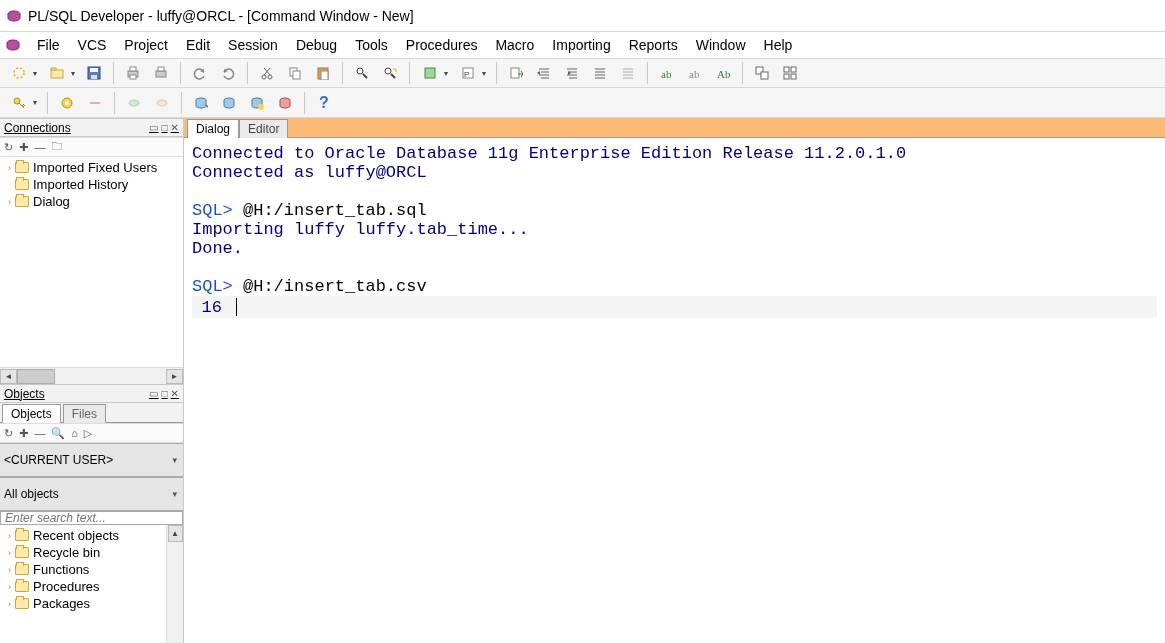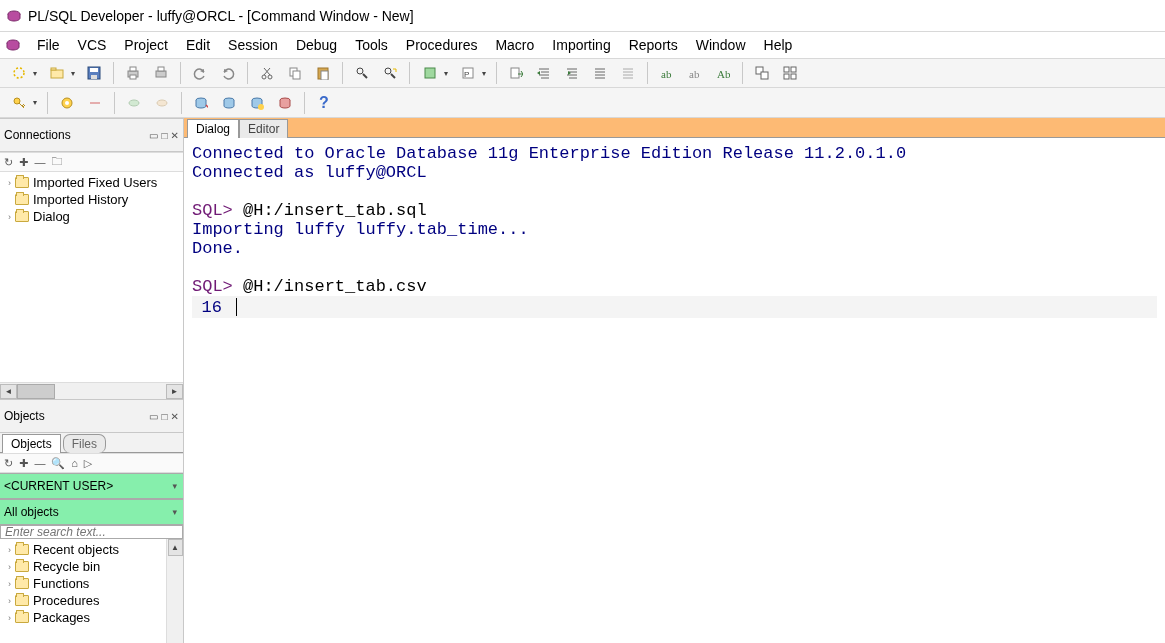--- a/index.html
+++ b/index.html
@@ -78,23 +78,24 @@
     flex-direction: column;
     border-right: 1px solid #c8c8c8;
     background: #fff;
   }
   .panel-header {
     display: flex;
     align-items: center;
     background: #f2f2f2;
     border-bottom: 1px solid #c8c8c8;
     border-top: 1px solid #c8c8c8;
-    height: 34px;
+    height: 19px;
     padding: 0 4px;
     font-size: 12px;
+    text-decoration: underline;
   }
   .panel-header .title { flex: 1; }
   .panel-header .ctl { margin-left: 3px; color:#555; cursor:default;font-size:10px; }
   .tree {
     flex: 0 0 210px;
     overflow: auto;
     padding: 2px 0;
     font-size:13px;
   }
   .tree-item {
@@ -132,25 +133,25 @@
   }
   .tabs-small{
     height:20px;display:flex;align-items:flex-end;
     border-bottom:1px solid #999;background:#f2f2f2;
   }
   .tab-small{
     padding:2px 8px;border:1px solid #999;border-bottom:none;
     background:#fff;margin-left:2px;font-size:12px;
     position:relative;top:1px;
   }
-  .tab-small.inactive{background:#eaeaea;color:#666;border-radius:7px;}
+  .tab-small.inactive{background:#eaeaea;color:#666;}
   .dd-row{
-    height:26px;border:1px solid #aaa;border-left:none;border-right:none;
+    height:34px;border:1px solid #aaa;border-left:none;border-right:none;
     display:flex;align-items:center;padding:0 4px;font-size:12px;
-    background:#86efac;
+    background:#e5e5e5;
     position:relative;
   }
   .dd-row .chev{position:absolute;right:6px;font-size:9px;color:#555;}
   .search-row input{
     width:100%;border:1px solid #aaa;padding:2px 4px;font-size:12px;
     font-style:italic;color:#888;height:14px;
   }
   .obj-tree{
     flex:1;overflow:auto;padding:2px 0;font-size:13px;position:relative;
   }
@@ -174,21 +175,21 @@
   .doc-tab.active{background:#fff;}
   .doc-tab.inactive{background:#eaeaea;color:#444;}
   .console{
     flex:1;background:#fff;position:relative;
     font-family:"Consolas","Courier New",monospace;
     font-size:17px;
     color:#000080;
     padding:6px 8px;
     white-space:pre;
   }
-  .console .sql-prompt{color:#701a75;margin-top:24px;}
+  .console .sql-prompt{color:#1d4ed8;margin-top:24px;}
   .console .black{color:#000;}
   .line-input{
     display:flex;align-items:center;background:#f4f4f4;height:22px;
   }
   .line-input .lineno{
     width:40px;text-align:right;padding-right:10px;color:#000080;
   }
   .line-input .cursor{
     width:1px;height:18px;background:#000;margin-left:4px;
   }

